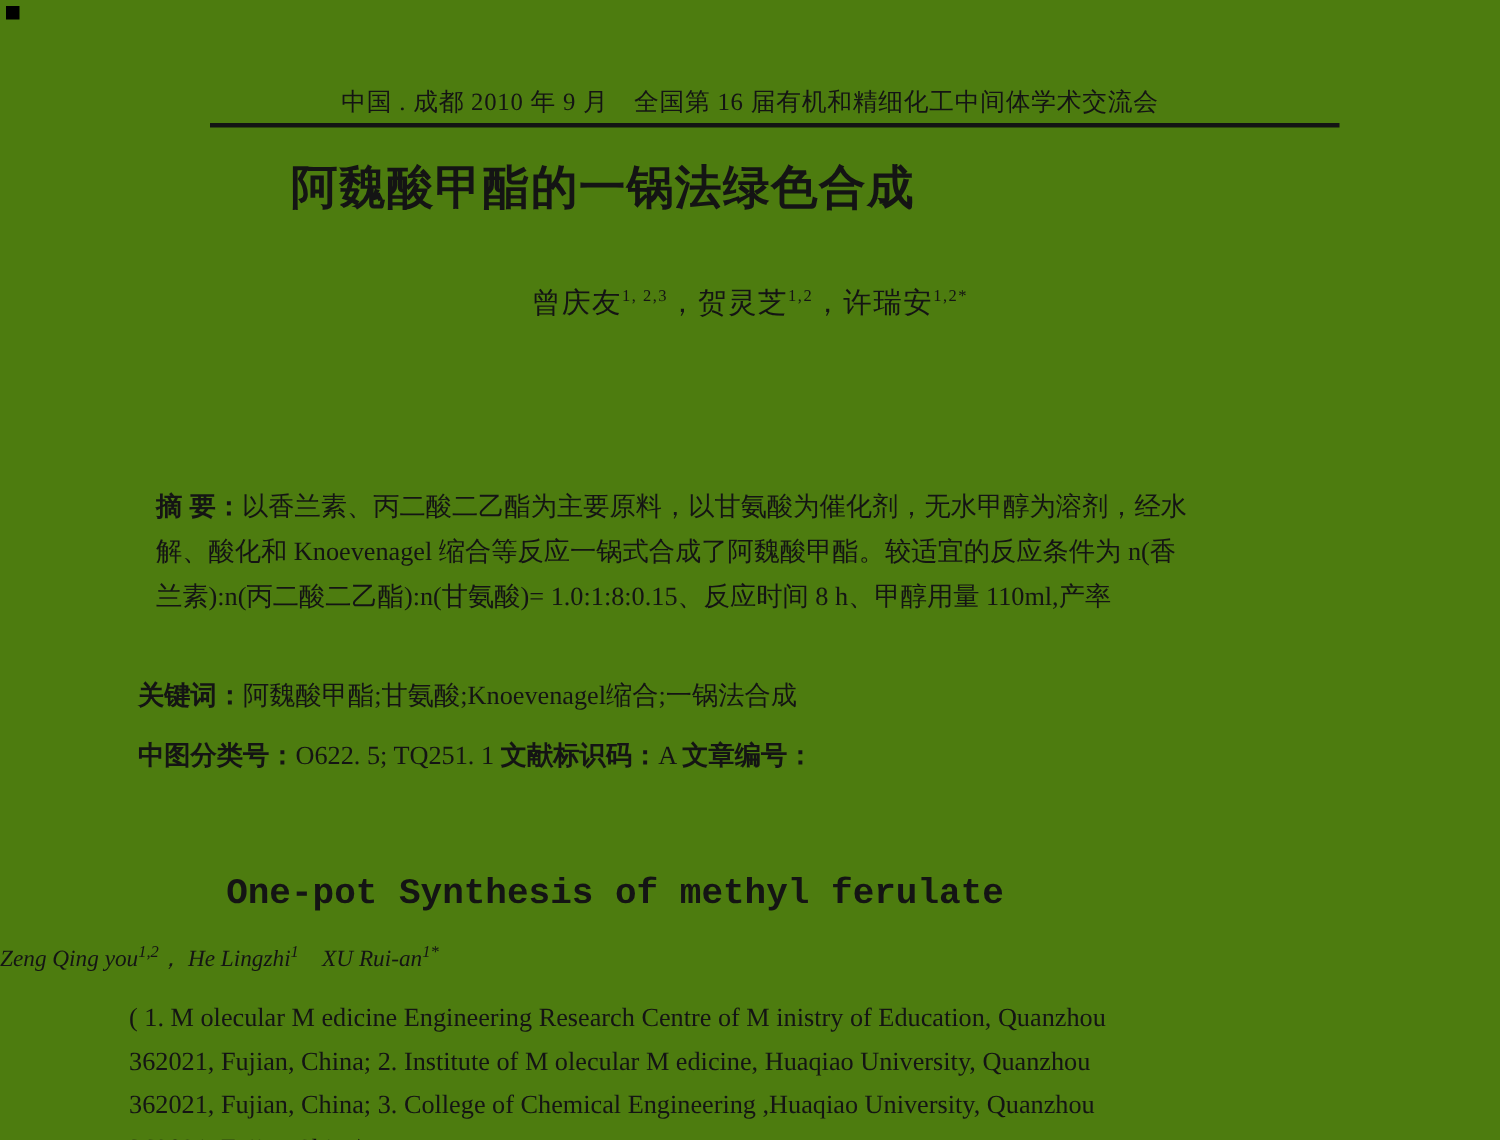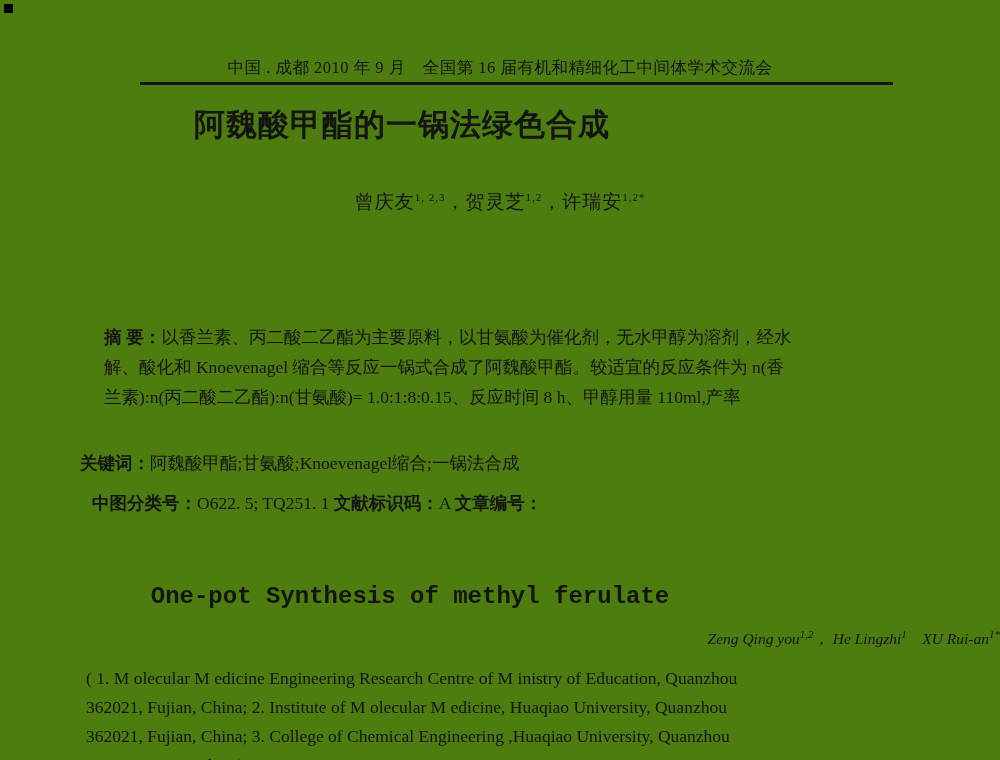--- a/index.html
+++ b/index.html
@@ -91,21 +91,21 @@
     margin-left: 12px;
   }
   .b-label {
     font-weight: bold;
     font-family: "Liberation Sans", "DejaVu Sans", sans-serif;
   }
   .abstract .line-center { text-align: center; }
   .keywords {
     position: absolute;
     top: 451px;
-    left: 80px;
+    left: 92px;
     width: 826px;
     font-size: 17.5px;
   }
   .classification {
     position: absolute;
     top: 491px;
     left: 92px;
     width: 826px;
     font-size: 17.5px;
   }
@@ -119,21 +119,21 @@
     font-size: 24px;
     font-weight: bold;
     font-family: "Liberation Mono", "DejaVu Sans Mono", monospace;
     letter-spacing: 0px;
   }
   .en-authors {
     position: absolute;
     top: 629px;
     left: 0;
     width: 1000px;
-    text-align: right;
+    text-align: left;
     font-style: italic;
     font-size: 15.5px;
     font-family: "Liberation Serif", "DejaVu Serif", serif;
   }
   .en-affil {
     position: absolute;
     top: 664px;
     left: 86px;
     width: 834px;
     font-size: 17.5px;

